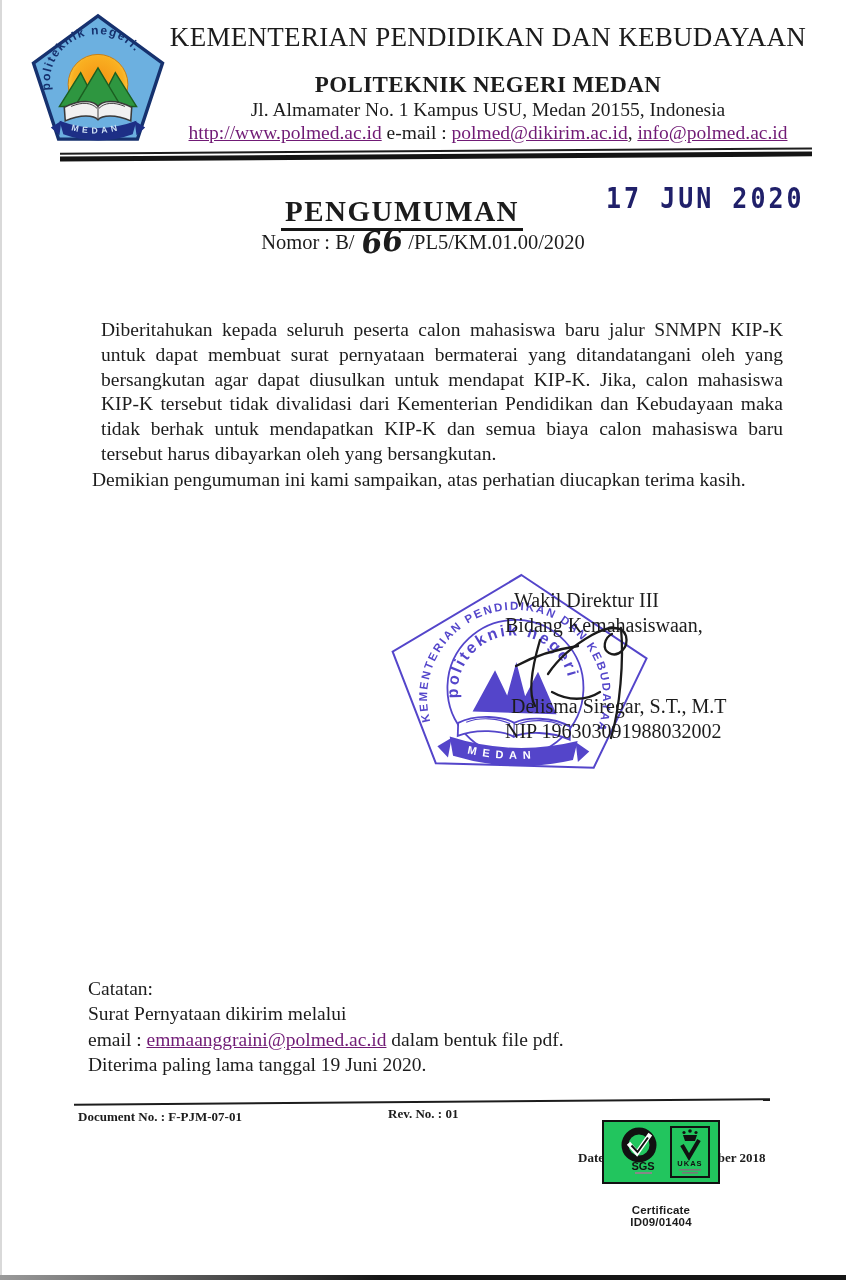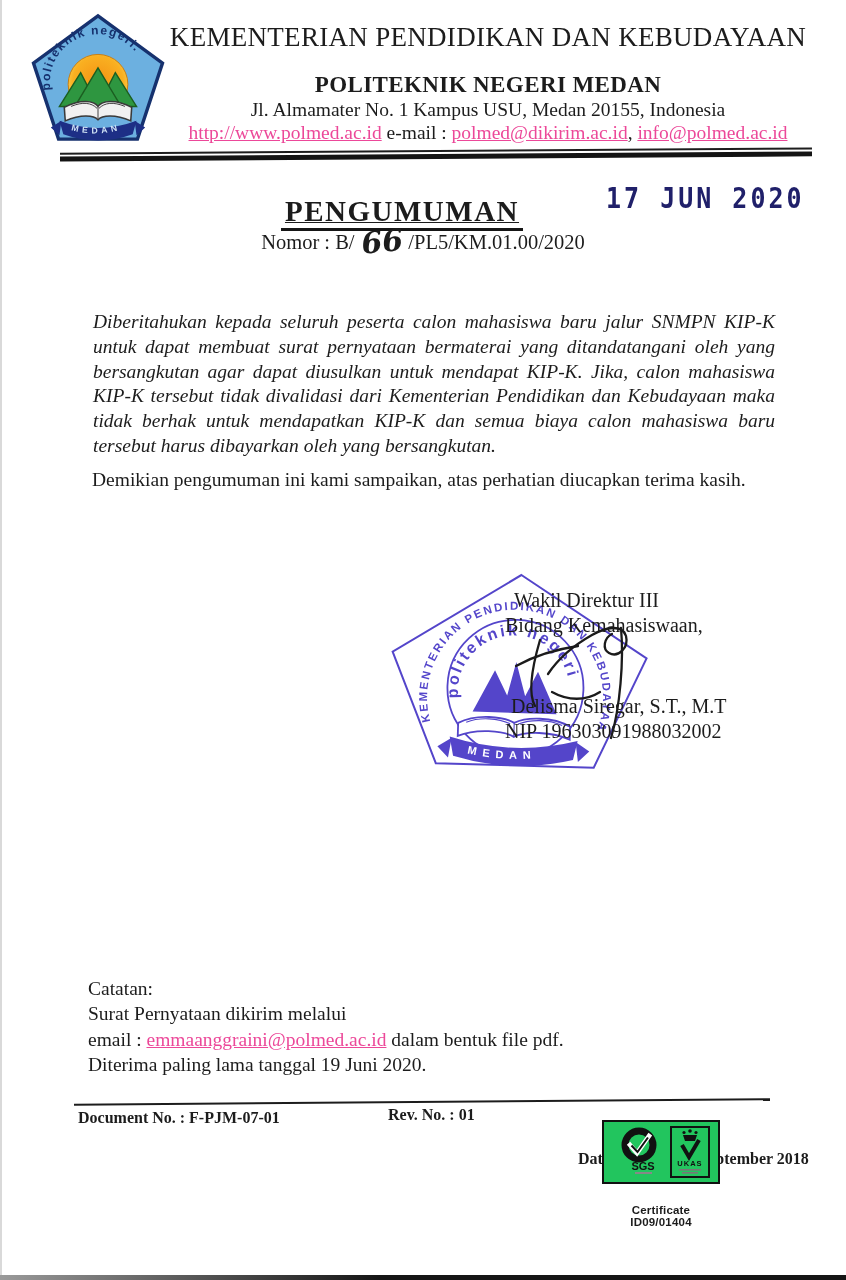--- a/index.html
+++ b/index.html
@@ -6,52 +6,52 @@
   .page{
     position:relative;width:846px;height:1280px;background:#fff;overflow:hidden;
     font-family:"Liberation Serif", serif;color:#1c1c1c;
   }
   
   .logo{position:absolute;left:30px;top:13px;width:136px;height:130px;}
   .head-text{position:absolute;left:168px;top:22px;width:640px;text-align:center;line-height:1.12;}
   .h-ministry{font-size:27px;letter-spacing:.3px;white-space:nowrap;}
   .h-inst{font-size:23px;font-weight:bold;letter-spacing:.4px;margin-top:20px;}
   .h-addr,.h-tel,.h-links{font-size:19.5px;margin-top:1px;}
-  .h-links a, .note-email{color:#ec4899;text-decoration:underline;}
+  .h-links a, .note-email{color:#701a75;text-decoration:underline;}
   .rule{position:absolute;left:60px;top:150px;width:752px;transform:rotate(-.4deg);}
   .rule .r1{height:2px;background:#1d1d1d;margin-bottom:2px;}
   .rule .r2{height:5px;background:#141414;}
   
-  .doc-title{position:absolute;left:0;top:195px;width:804px;text-align:center;text-decoration:underline;}
+  .doc-title{position:absolute;left:0;top:195px;width:804px;text-align:center;}
   .doc-title span{font-size:29px;font-weight:bold;letter-spacing:1.5px;border-bottom:3.5px solid #161616;padding:0 4px 1px;}
   .doc-number{position:absolute;left:0;top:231px;width:846px;text-align:center;font-size:20.5px;}
   .handwritten{
     display:inline-block;font-family:"DejaVu Serif", serif;font-style:italic;font-weight:bold;
     font-size:30px;line-height:10px;transform:rotate(-6deg) translateY(3px);padding:0 6px;
   }
   .date-stamp{
     position:absolute;left:606px;top:184px;color:#20206a;
     font-family:"DejaVu Sans Mono", monospace;font-weight:bold;font-size:25px;letter-spacing:3px;
     transform:scaleY(1.15);white-space:nowrap;
   }
   
-  .para1{position:absolute;left:85px;top:302px;width:682px;font-size:19.5px;line-height:24.8px;text-align:justify;margin:8px;font-style:italic;}
+  .para1{position:absolute;left:85px;top:302px;width:682px;font-size:19.5px;line-height:24.8px;text-align:justify;margin:16px;}
   .para2{position:absolute;left:92px;top:469px;width:682px;font-size:19.5px;margin:0;}
   
   .stamp{position:absolute;left:388px;top:572px;width:262px;height:200px;transform:rotate(2deg);opacity:.95;}
   .ink{position:absolute;left:488px;top:616px;width:168px;height:138px;}
   .sig-title{position:absolute;left:514px;top:588px;font-size:20px;line-height:25px;}
   .sig-title .l2{margin-left:-9px;}
   .sig-name{position:absolute;left:511px;top:694px;font-size:20px;line-height:24.5px;}
   .sig-name .l2{margin-left:-6px;}
   
   .notes{position:absolute;left:88px;top:976px;font-size:19.5px;line-height:25.4px;}
   
   .foot-line{position:absolute;left:74px;top:1101px;width:696px;height:2px;background:#1c1c1c;transform:rotate(-.45deg);}
-  .foot-item{position:absolute;font-size:16px;font-weight:bold;white-space:nowrap;}
+  .foot-item{position:absolute;font-size:13px;font-weight:bold;white-space:nowrap;}
   .f-doc{left:78px;top:1109px;}
   .f-rev{left:388px;top:1106px;}
   .f-date{left:578px;top:1150px;}
   .cert{position:absolute;left:602px;top:1120px;width:118px;text-align:center;}
   .cert-box{border:2.5px solid #111;background:#22c55e;height:56px;display:flex;align-items:center;justify-content:center;gap:5px;padding:2px 3px;}
   .cert-id{font-family:"Liberation Sans", sans-serif;font-weight:bold;font-size:11.5px;margin-top:20px;letter-spacing:.2px;}
   
   .edge-left{position:absolute;left:0;top:0;width:2px;height:100%;background:#d9d9d9;}
   .edge-bottom{position:absolute;left:0;bottom:0;width:100%;height:5px;background:linear-gradient(90deg,#9a9a9a,#151515 45%);}
 </style>

